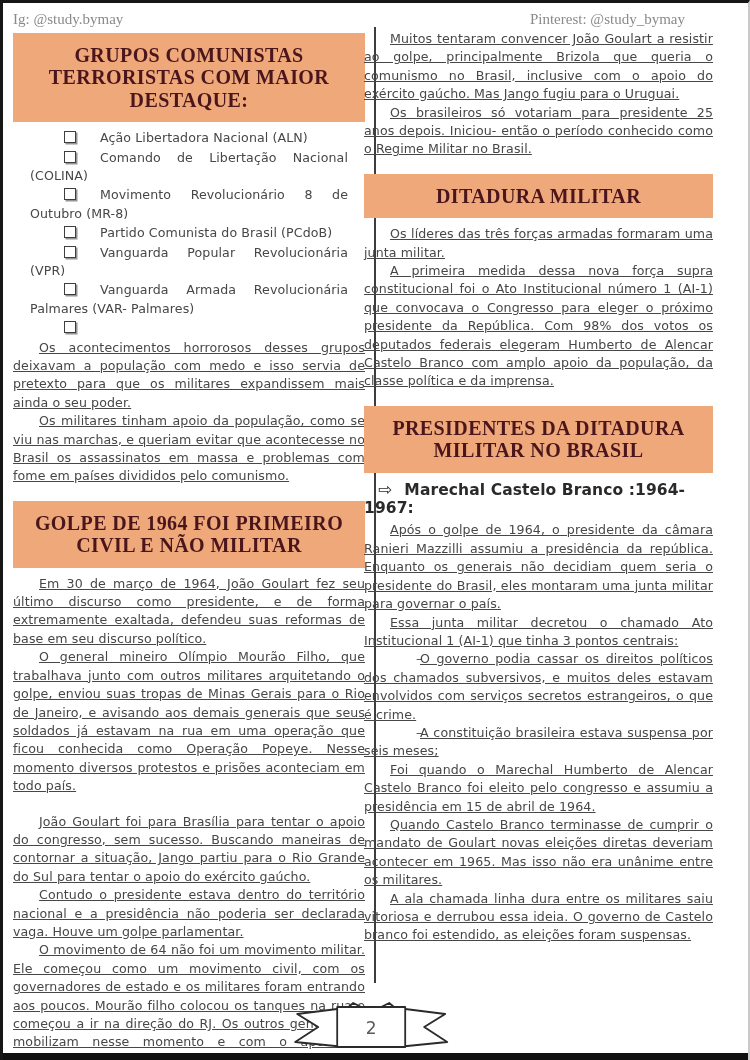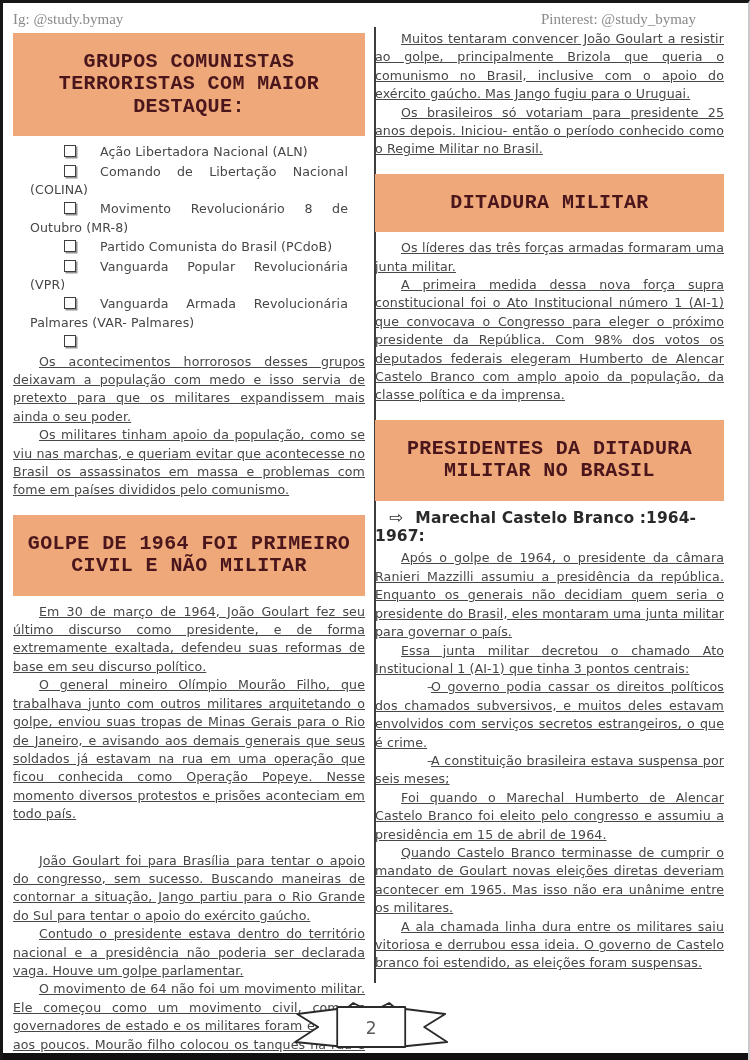--- a/index.html
+++ b/index.html
@@ -5,39 +5,39 @@
   html,body { margin:0; padding:0; background:#e8e8e8; }
   .page {
     position:relative; width:750px; height:1060px; margin:0 auto;
     background:#ffffff; overflow:hidden; box-sizing:border-box;
     border-top:3px solid #161616; border-left:3px solid #161616;
     border-right:2px solid #c9c9c9;
   }
   .divider { position:absolute; left:371px; top:24px; width:2px; height:956px; background:#3d3d3d; }
   .col { position:absolute; top:5px; }
   .col-left  { left:10px;  width:352px; }
-  .col-right { left:372px; width:349px; }
+  .col-right { left:361px; width:349px; }
 
   .label { font-family:"Liberation Serif", serif; font-size:15px; color:var(--label-text,#8a8a8a); margin:3px 0 2px; }
   .label.pin { text-align:right; padding-right:28px; }
 
   .hbox {
     background:var(--header-bg,#efa87a); color:var(--header-text,#4a161c);
-    font-family:Liberation Mono, monospace; font-weight:bold; font-size:20px;
+    font-family:Liberation Serif, serif; font-weight:bold; font-size:20px;
     line-height:1.12; text-align:center; letter-spacing:0.4px;
-    padding:18px 6px; margin:5px 0 7px;
+    padding:11px 6px; margin:5px 0 7px;
   }
   .hbox-gap { margin-top:15px; }
 
   .body {
     font-family:"DejaVu Sans", sans-serif; font-size:12.6px; line-height:18.4px;
     color:var(--body-text,#474747); letter-spacing:0.1px;
   }
   .para { margin:0; text-indent:26px; text-align:justify;text-decoration:underline; }
-  .mt { margin-top:28px; }
+  .mt { margin-top:17px; }
 
   .li { text-indent:34px; text-align:justify; margin:1px 17px; }
   .cb {
     display:inline-block; width:10px; height:10px; background:#fff;
     border:1.7px solid #3e3e3e; box-shadow:1.5px 1.5px 0 rgba(60,60,60,0.55);
     margin-right:24px; vertical-align:-1px;
   }
 
   .subhead { font-weight:bold; font-size:15.5px; color:#2a2a2a; margin:3px 0 4px; }
   .subhead .arrow { display:inline-block; margin:0 12px 0 14px; font-size:17px; font-weight:normal; }

